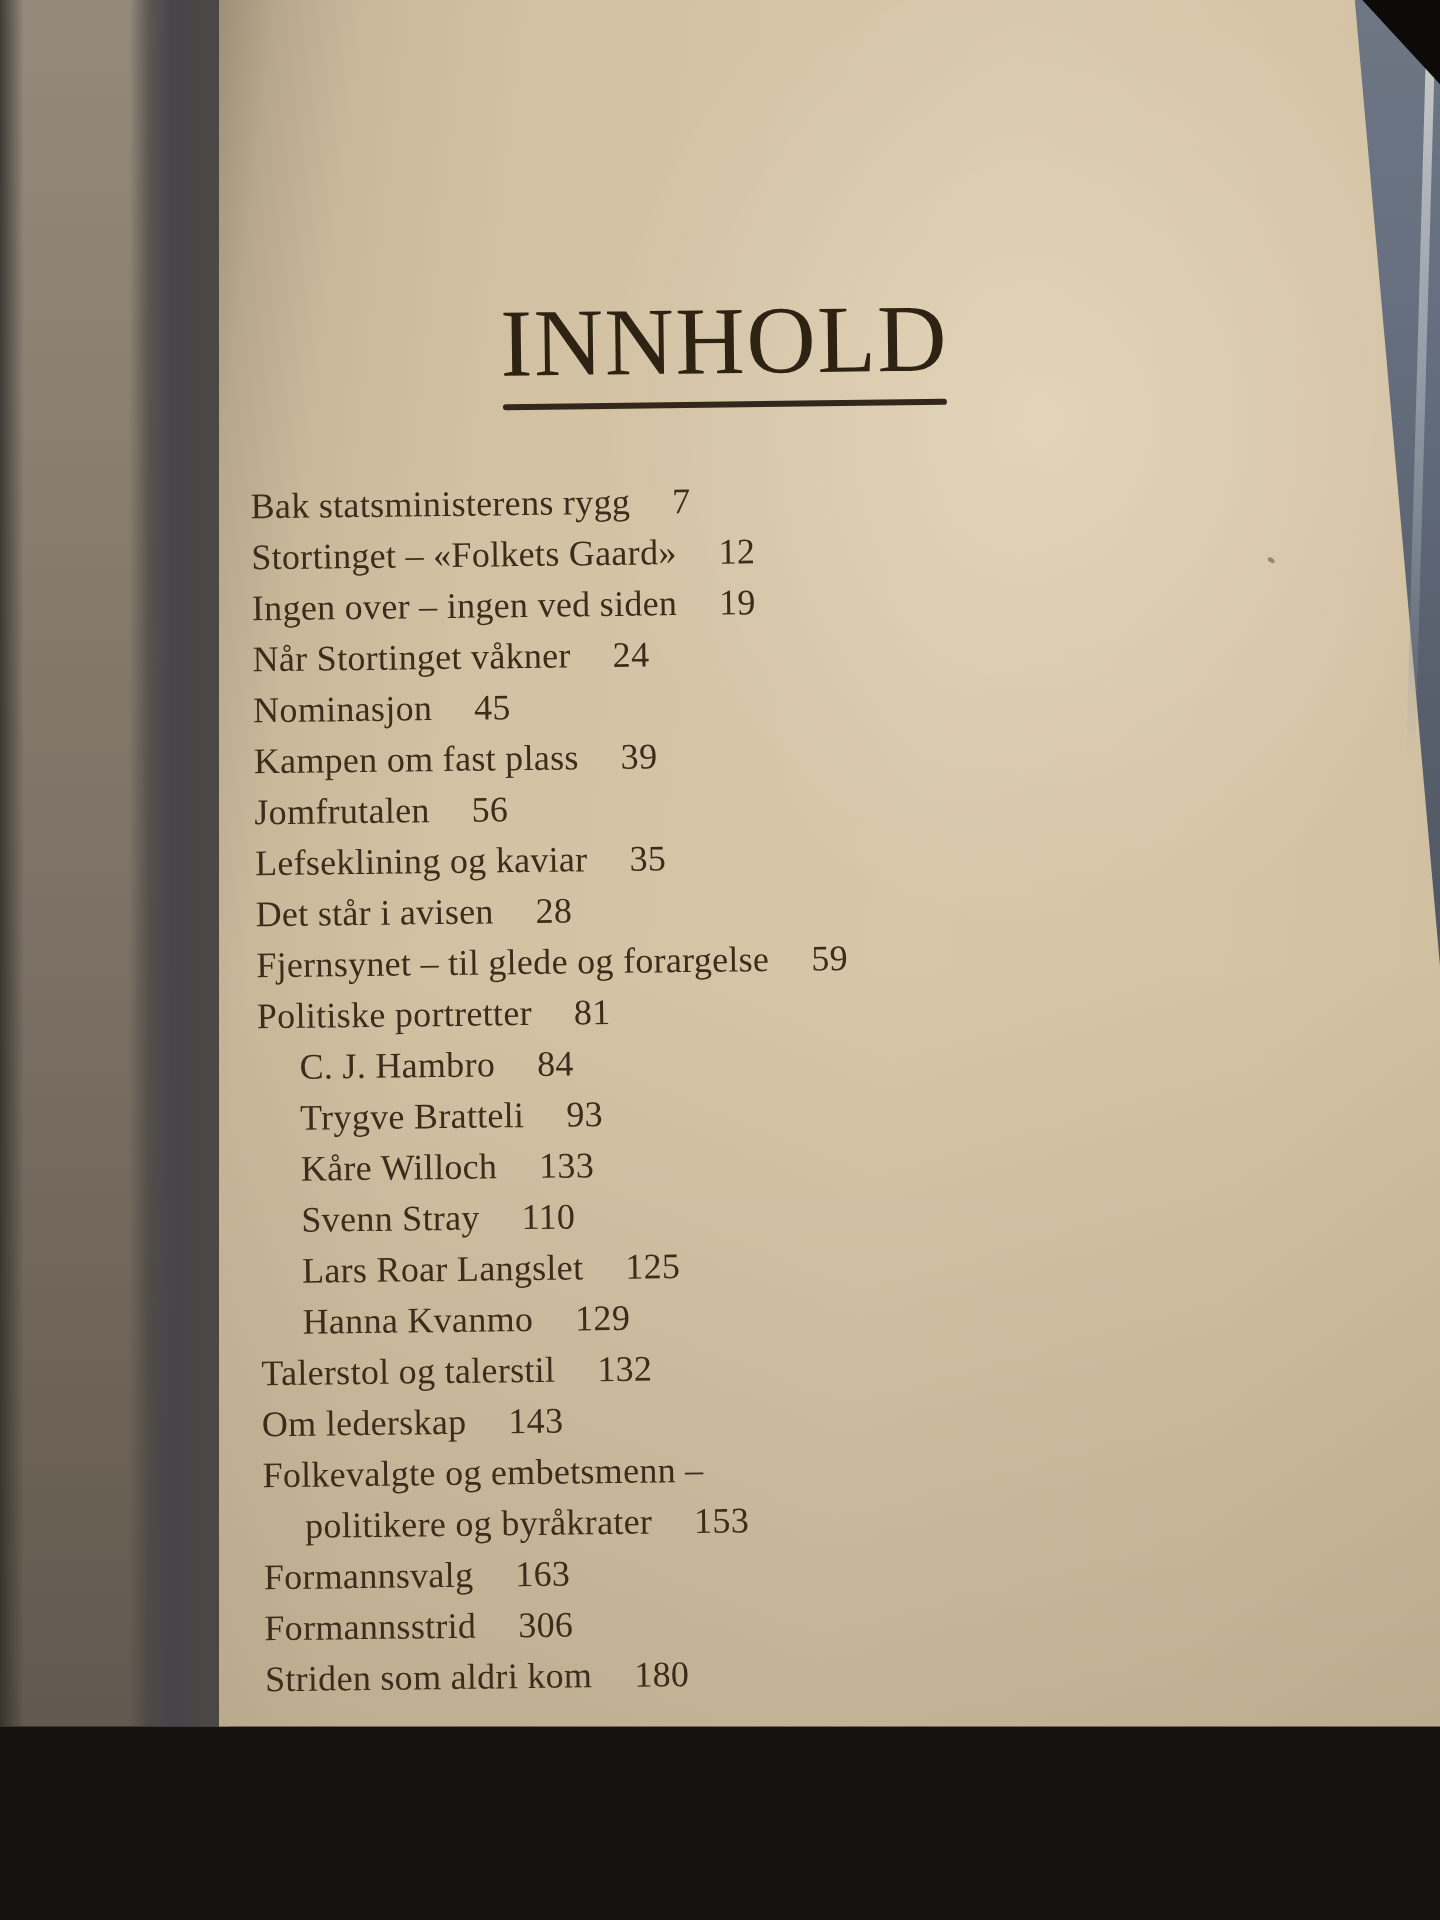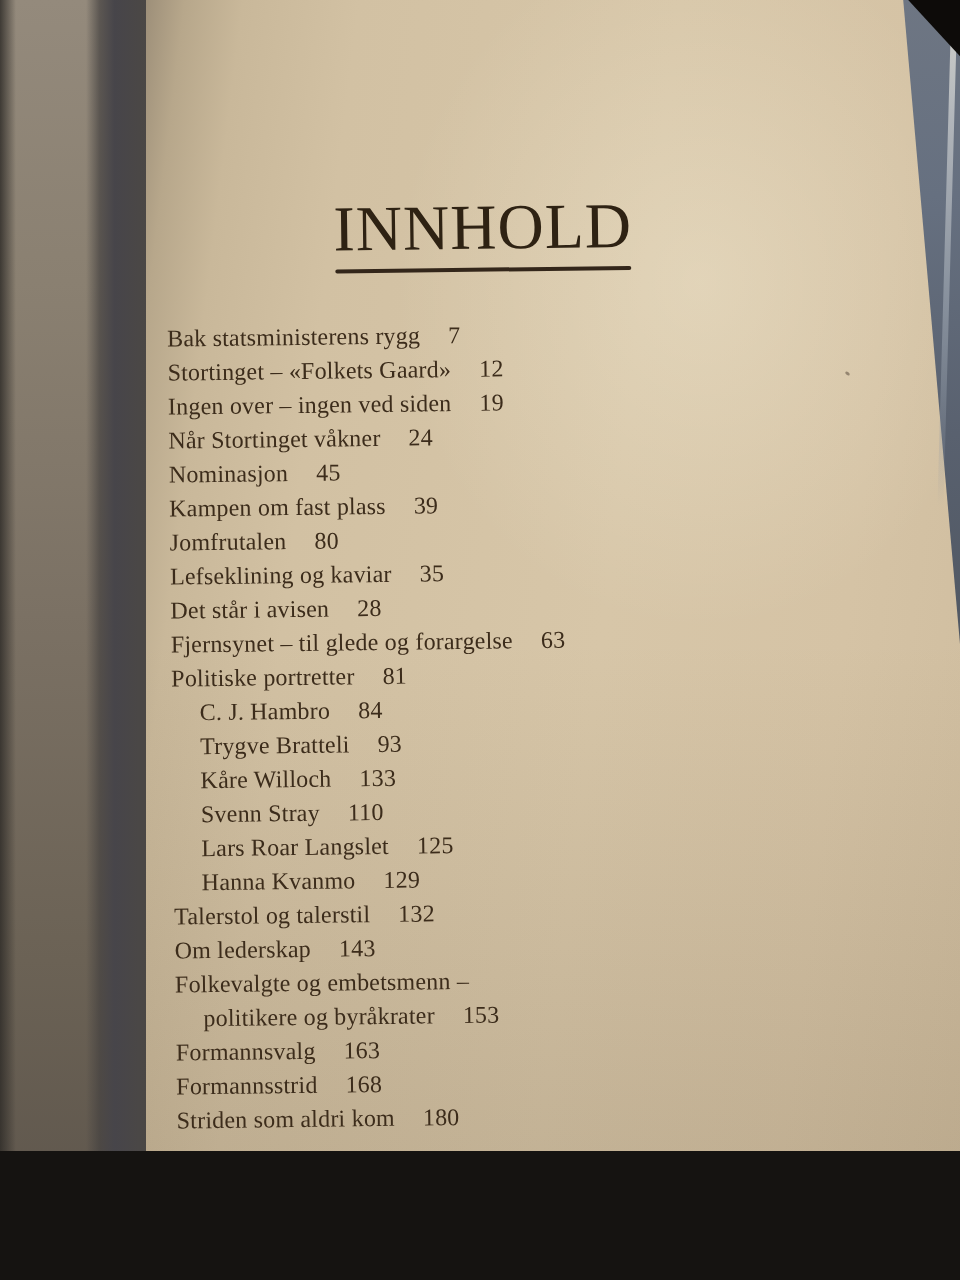--- a/index.html
+++ b/index.html
@@ -101,33 +101,33 @@
     <h1 class="title">INNHOLD</h1>
     <div class="rule"></div>
 
     <div class="toc">
       <div class="toc-row"><span>Bak statsministerens rygg</span><span class="num">7</span></div>
       <div class="toc-row"><span>Stortinget – «Folkets Gaard»</span><span class="num">12</span></div>
       <div class="toc-row"><span>Ingen over – ingen ved siden</span><span class="num">19</span></div>
       <div class="toc-row"><span>Når Stortinget våkner</span><span class="num">24</span></div>
       <div class="toc-row"><span>Nominasjon</span><span class="num">45</span></div>
       <div class="toc-row"><span>Kampen om fast plass</span><span class="num">39</span></div>
-      <div class="toc-row"><span>Jomfrutalen</span><span class="num">80</span></div>
+      <div class="toc-row"><span>Jomfrutalen</span><span class="num">56</span></div>
       <div class="toc-row"><span>Lefseklining og kaviar</span><span class="num">35</span></div>
       <div class="toc-row"><span>Det står i avisen</span><span class="num">28</span></div>
-      <div class="toc-row"><span>Fjernsynet – til glede og forargelse</span><span class="num">63</span></div>
+      <div class="toc-row"><span>Fjernsynet – til glede og forargelse</span><span class="num">59</span></div>
       <div class="toc-row"><span>Politiske portretter</span><span class="num">81</span></div>
       <div class="toc-row indent"><span>C. J. Hambro</span><span class="num">84</span></div>
       <div class="toc-row indent"><span>Trygve Bratteli</span><span class="num">93</span></div>
       <div class="toc-row indent"><span>Kåre Willoch</span><span class="num">133</span></div>
       <div class="toc-row indent"><span>Svenn Stray</span><span class="num">110</span></div>
       <div class="toc-row indent"><span>Lars Roar Langslet</span><span class="num">125</span></div>
       <div class="toc-row indent"><span>Hanna Kvanmo</span><span class="num">129</span></div>
       <div class="toc-row"><span>Talerstol og talerstil</span><span class="num">132</span></div>
       <div class="toc-row"><span>Om lederskap</span><span class="num">143</span></div>
       <div class="toc-row"><span>Folkevalgte og embetsmenn –</span><span class="num"></span></div>
       <div class="toc-row indent"><span>politikere og byråkrater</span><span class="num">153</span></div>
       <div class="toc-row"><span>Formannsvalg</span><span class="num">163</span></div>
-      <div class="toc-row"><span>Formannsstrid</span><span class="num">168</span></div>
+      <div class="toc-row"><span>Formannsstrid</span><span class="num">306</span></div>
       <div class="toc-row"><span>Striden som aldri kom</span><span class="num">180</span></div>
     </div>
   </div>
 </div>
 
 </body></html>

